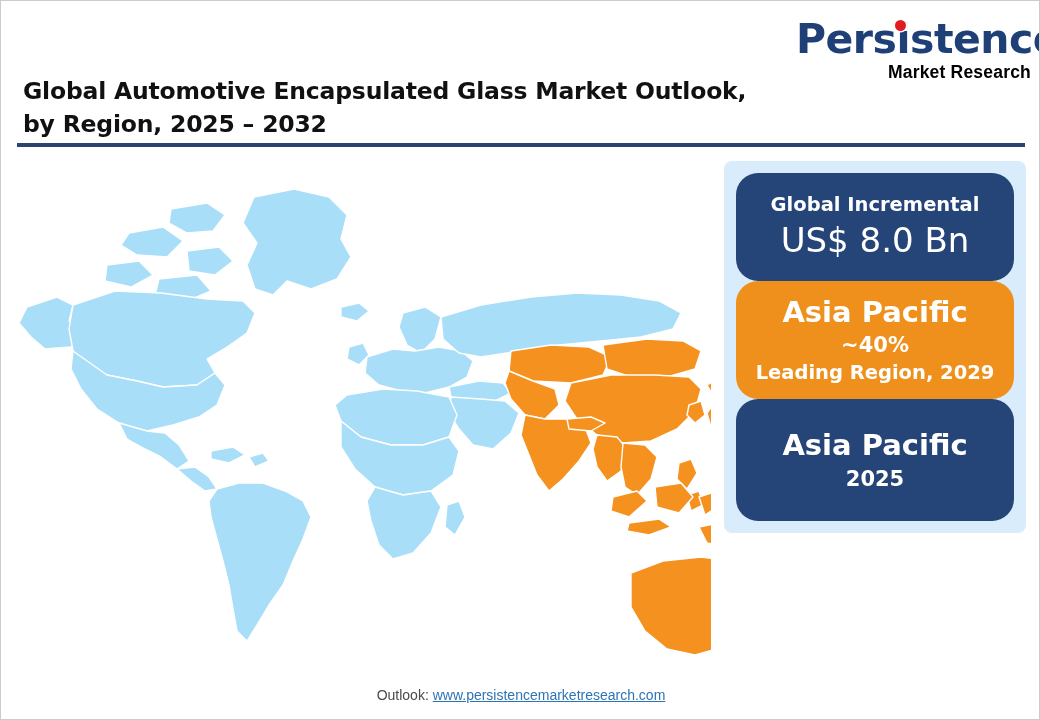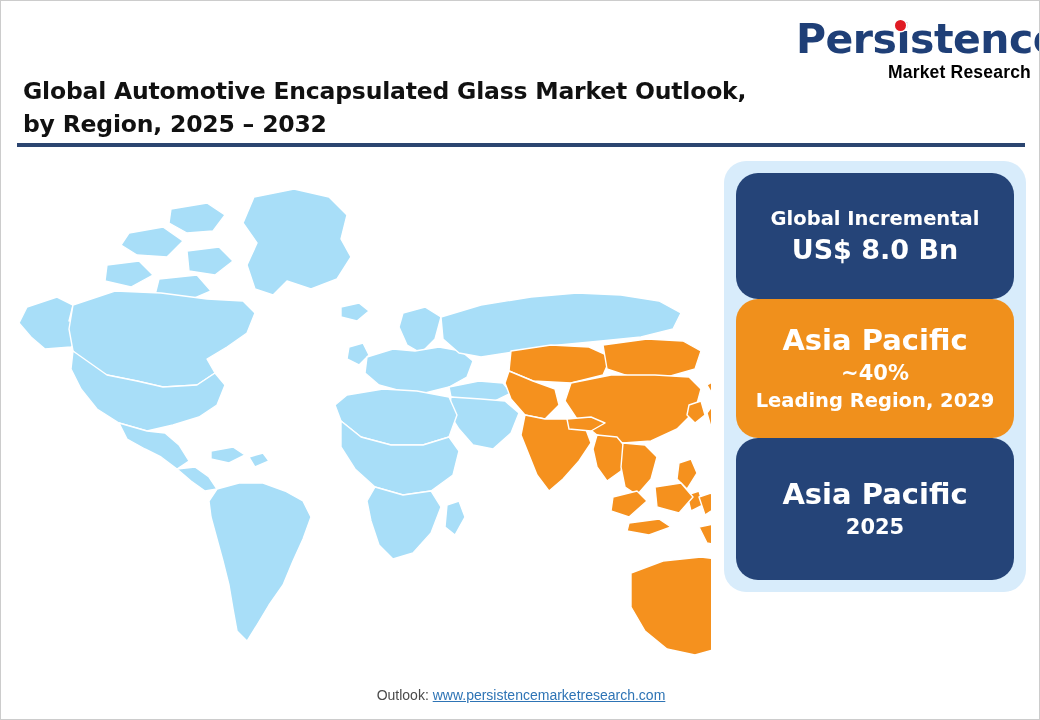--- a/index.html
+++ b/index.html
@@ -96,23 +96,23 @@
     width: 100%;
     height: 100%;
   }
 
   
   #stat-panel {
     position: absolute;
     left: 723px;
     top: 160px;
     width: 302px;
-    height: 431px;
+    height: 372px;
     background: #D8ECFB;
-    border-radius: 22px;
+    border-radius: 8px;
     box-sizing: border-box;
     padding: 12px;
     display: flex;
     flex-direction: column;
     justify-content: space-between;
     align-items: center;
   }
   .stat-card {
     width: 278px;
     border-radius: 22px;
@@ -133,22 +133,22 @@
   .card3 { height: 148px; }
 
   .card-line-sm {
     font-family: "DejaVu Sans", sans-serif;
     font-weight: bold;
     font-size: 19.5px;
     line-height: 1.40;
   }
   .card-line-lg {
     font-family: "DejaVu Sans", sans-serif;
-    font-weight: bold;
-    font-size: 27px;
+    font-weight: normal;
+    font-size: 34px;
     line-height: 1.32;
   }
   .card-line-xl {
     font-family: "DejaVu Sans", sans-serif;
     font-weight: bold;
     font-size: 29px;
     line-height: 1.28;
   }
   .card-line-md {
     font-family: "DejaVu Sans", sans-serif;

